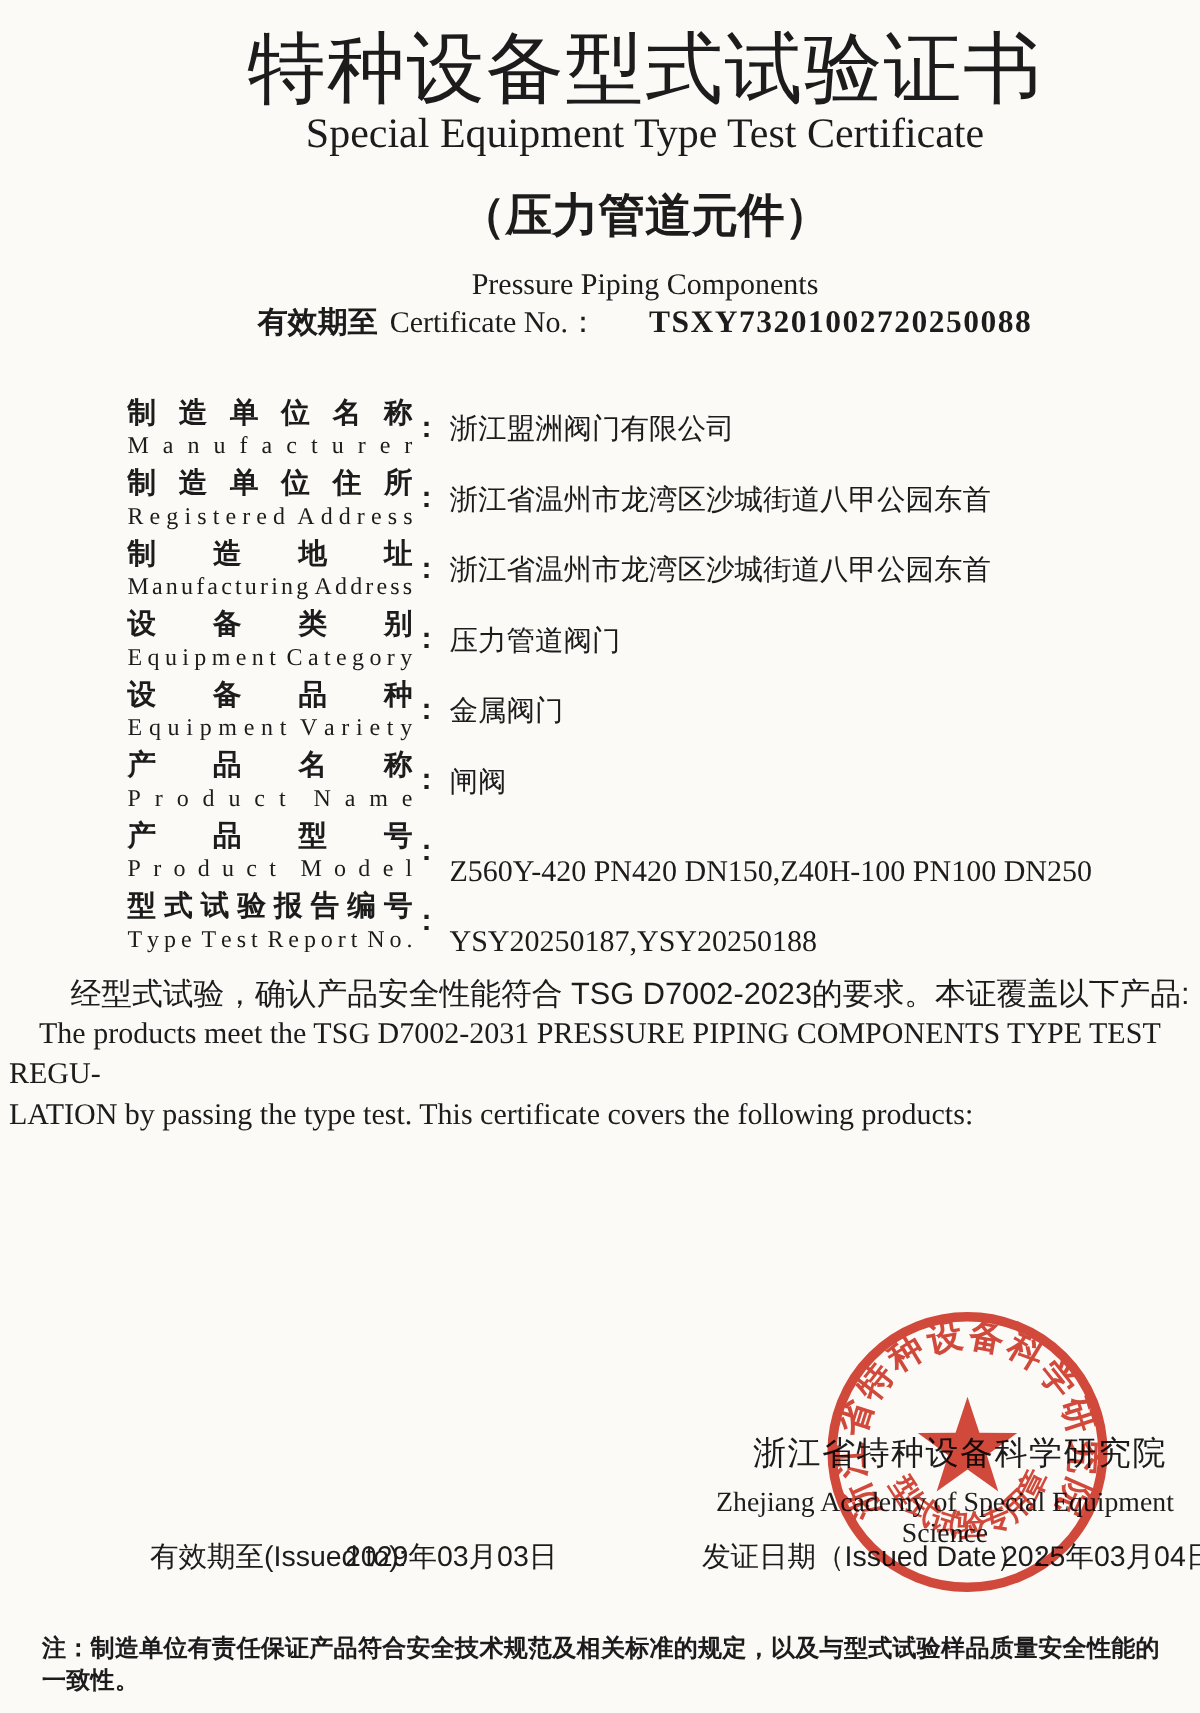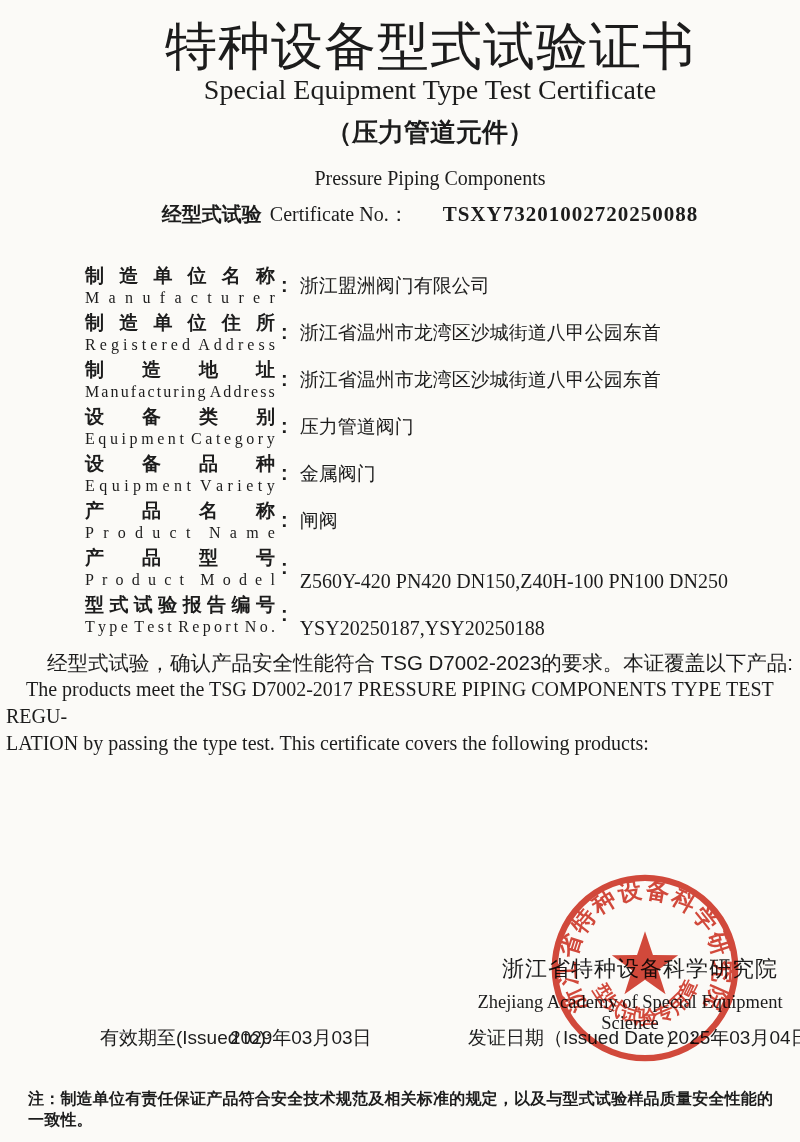--- a/index.html
+++ b/index.html
@@ -12,21 +12,21 @@
     overflow:hidden;
     color:#1c1c1c;
     font-family:"Liberation Sans",sans-serif;
   }
   .serif{font-family:"Liberation Serif",serif;}
 
   
   .header{position:absolute;top:22px;left:60px;width:740px;text-align:center;}
   .title-zh{font-size:52px;font-weight:normal;letter-spacing:1px;line-height:48px;}
   .title-en{font-family:"Liberation Serif",serif;font-size:28px;line-height:32px;margin-top:4px;}
-  .sub-zh{font-size:26px;font-weight:bold;margin-top:10px;line-height:32px;text-align:center;}
+  .sub-zh{font-size:31px;font-weight:bold;margin-top:22px;line-height:32px;text-align:center;}
   .sub-en{font-family:"Liberation Serif",serif;font-size:20px;line-height:24px;margin-top:18px;}
 
   
   .certno-row{position:absolute;top:201px;left:60px;width:740px;
     display:flex;justify-content:center;align-items:baseline;gap:8px;}
   .certno-label-zh{font-size:20px;font-weight:600;}
   .certno-label-en{font-family:"Liberation Serif",serif;font-size:20px;}
   .certno-value{font-family:"Liberation Serif",serif;font-weight:bold;font-size:21px;
     letter-spacing:1px;margin-left:26px;}
 
@@ -76,21 +76,21 @@
 <div class="sheet">
 
   <div class="header">
     <div class="title-zh">特种设备型式试验证书</div>
     <div class="title-en serif">Special Equipment Type Test Certificate</div>
     <div class="sub-zh">（压力管道元件）</div>
     <div class="sub-en serif">Pressure Piping Components</div>
   </div>
 
   <div class="certno-row">
-    <span class="certno-label-zh">经型式试验</span>
+    <span class="certno-label-zh">有效期至</span>
     <span class="certno-label-en">Certificate No.：</span>
     <span class="certno-value">TSXY73201002720250088</span>
   </div>
 
   <div class="fields">
 
     <div class="field-row">
       <div class="field-label">
         <div class="label-zh" style="display: flex; justify-content: space-between;">
             <span>制</span>
@@ -346,21 +346,21 @@
           </div>
       </div>
       <div class="field-colon">:</div>
       <div class="field-value model">YSY20250187,YSY20250188</div>
     </div>
 
   </div>
 
   <div class="statement">
     <div class="statement-zh">经型式试验，确认产品安全性能符合 TSG D7002-2023的要求。本证覆盖以下产品:</div>
-    <div class="statement-en first">The products meet the TSG D7002-2017 PRESSURE PIPING COMPONENTS TYPE TEST REGU-</div>
+    <div class="statement-en first">The products meet the TSG D7002-2031 PRESSURE PIPING COMPONENTS TYPE TEST REGU-</div>
     <div class="statement-en">LATION  by passing the type test. This certificate covers the following products:</div>
   </div>
 
 
   <div class="issuer-zh">浙江省特种设备科学研究院</div>
   <div class="issuer-en">Zhejiang Academy of Special Equipment Science</div>
 
   <div class="date-item valid-label">有效期至(Issued to):</div>
   <div class="date-item valid-value">2029年03月03日</div>
   <div class="date-item issued-label">发证日期（Issued Date）：</div>

